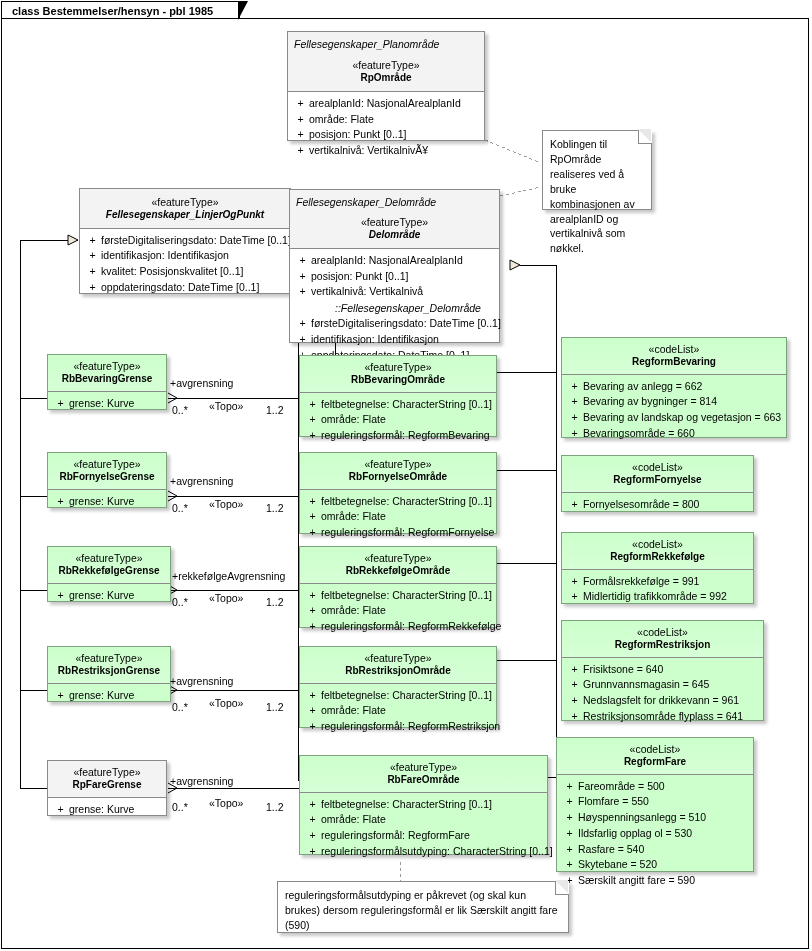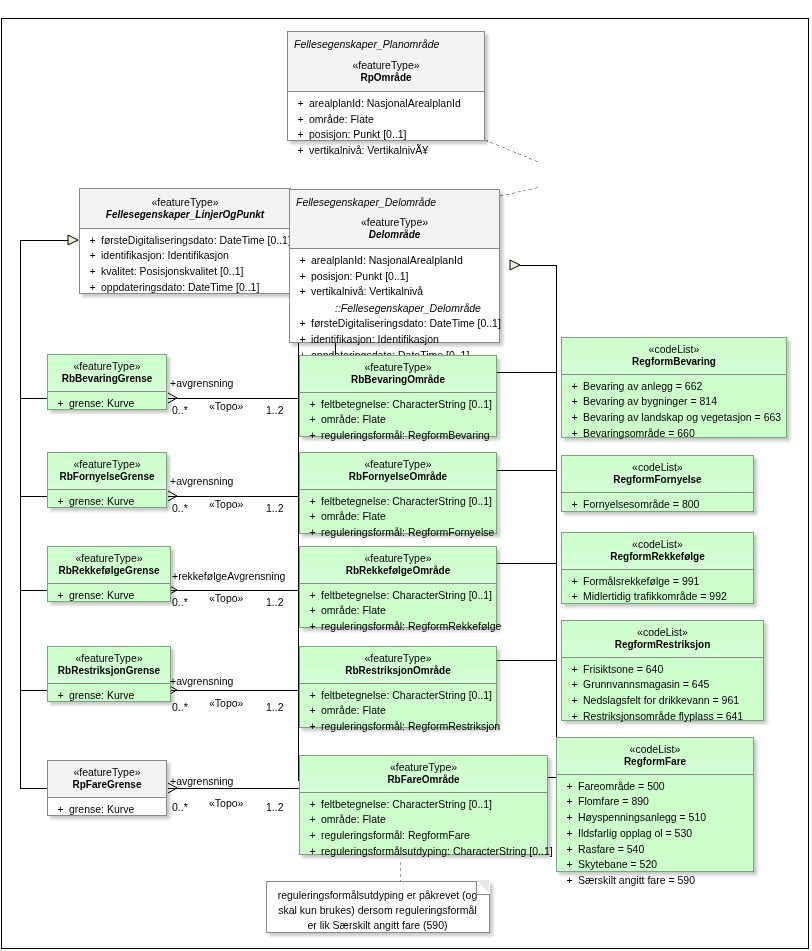--- a/index.html
+++ b/index.html
@@ -44,20 +44,23 @@
         border-top:13px solid #e8e8e8;border-left:13px solid transparent;}
 
   
   .lab{position:absolute;font-size:10.5px;color:#000;white-space:nowrap;}
 </style>
 </head>
 <body>
 
 <div id="canvas">
 
+  <div id="tab">
+    <span>class Bestemmelser/hensyn - pbl 1985</span>
+  </div>
   <div id="frame"></div>
 
   <svg id="wires" viewBox="0 0 812 951">
     <defs>
       <marker id="genArrow" markerWidth="12" markerHeight="12" refX="11" refY="6" orient="auto" markerUnits="userSpaceOnUse">
         <path d="M11,6 L1,1 L1,11 Z" fill="#f0ead8" stroke="#000" stroke-width="1"></path>
       </marker>
       <marker id="genArrowL" markerWidth="12" markerHeight="12" refX="11" refY="6" orient="auto" markerUnits="userSpaceOnUse">
         <path d="M11,6 L1,1 L1,11 Z" fill="#f0ead8" stroke="#000" stroke-width="1"></path>
       </marker>
@@ -495,21 +498,21 @@
       <span class="cname">RegformFare</span>
     </div>
     <div class="sep"></div>
     <div class="attrs">
       <div class="attr">
           <span class="vis">+</span>
           <span>Fareområde = 500</span>
         </div>
       <div class="attr">
           <span class="vis">+</span>
-          <span>Flomfare = 890</span>
+          <span>Flomfare = 550</span>
         </div>
       <div class="attr">
           <span class="vis">+</span>
           <span>Høyspenningsanlegg = 510</span>
         </div>
       <div class="attr">
           <span class="vis">+</span>
           <span>Ildsfarlig opplag ol = 530</span>
         </div>
       <div class="attr">
@@ -520,22 +523,26 @@
           <span class="vis">+</span>
           <span>Skytebane = 520</span>
         </div>
       <div class="attr">
           <span class="vis">+</span>
           <span>Særskilt angitt fare = 590</span>
         </div>
     </div>
   </div>
 
-
-  <div class="note" style="left:266px;top:881px;width:224px;height:52px;text-align:center;">
+  <div class="note" style="left:542px;top:130px;width:110px;height:80px;">
+    <div class="fold"></div>
+    <span>Koblingen til RpOmråde realiseres ved å bruke kombinasjonen av arealplanID og vertikalnivå som nøkkel.</span>
+  </div>
+
+  <div class="note" style="left:277px;top:881px;width:292px;height:52px;">
     <div class="fold"></div>
     <span>reguleringsformålsutdyping er påkrevet (og skal kun brukes) dersom reguleringsformål er lik Særskilt angitt fare (590)</span>
   </div>
 
   <div class="lab" style="left:170px;top:377px;">+avgrensning</div>
   <div class="lab" style="left:209px;top:400px;">«Topo»</div>
   <div class="lab" style="left:172px;top:404px;">0..*</div>
   <div class="lab" style="left:266px;top:404px;">1..2</div>
 
   <div class="lab" style="left:170px;top:475px;">+avgrensning</div>

